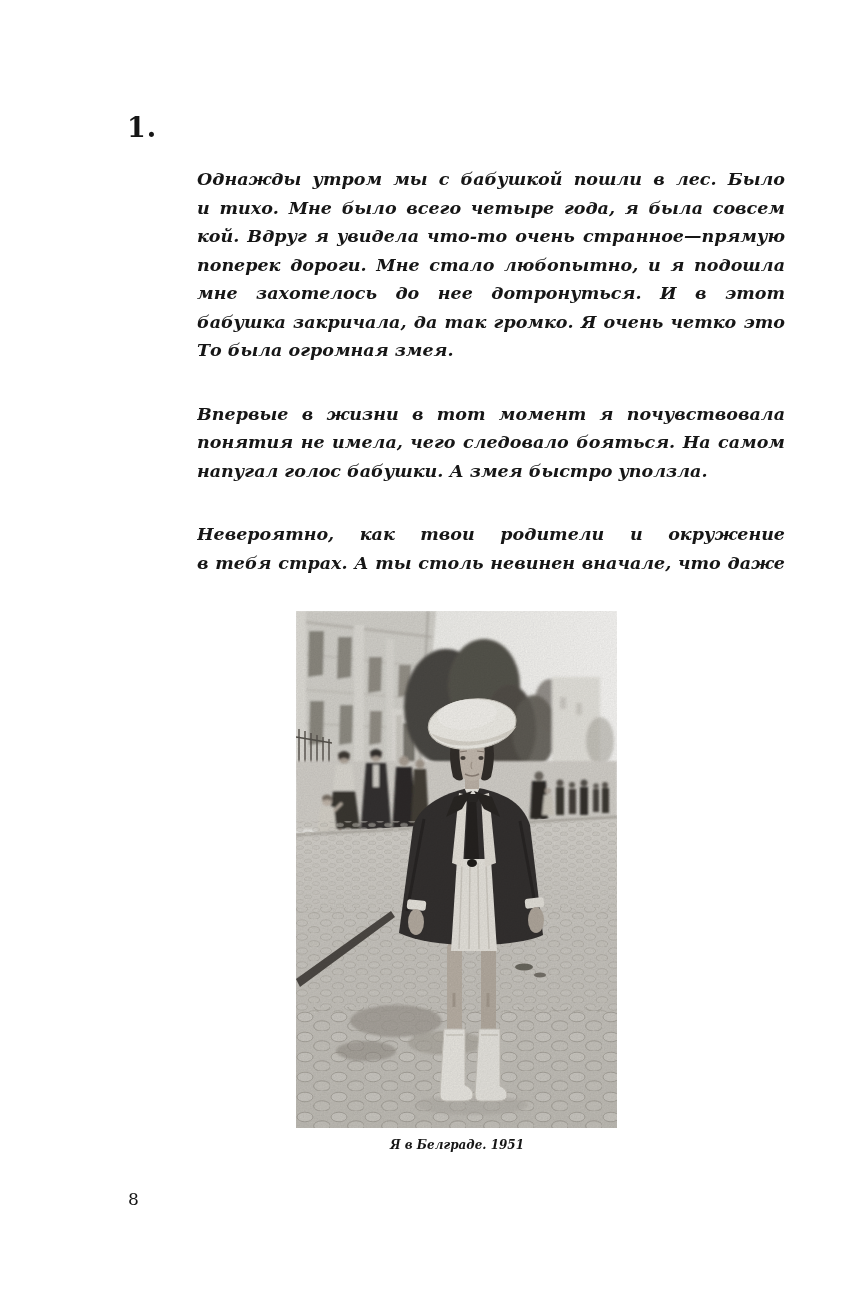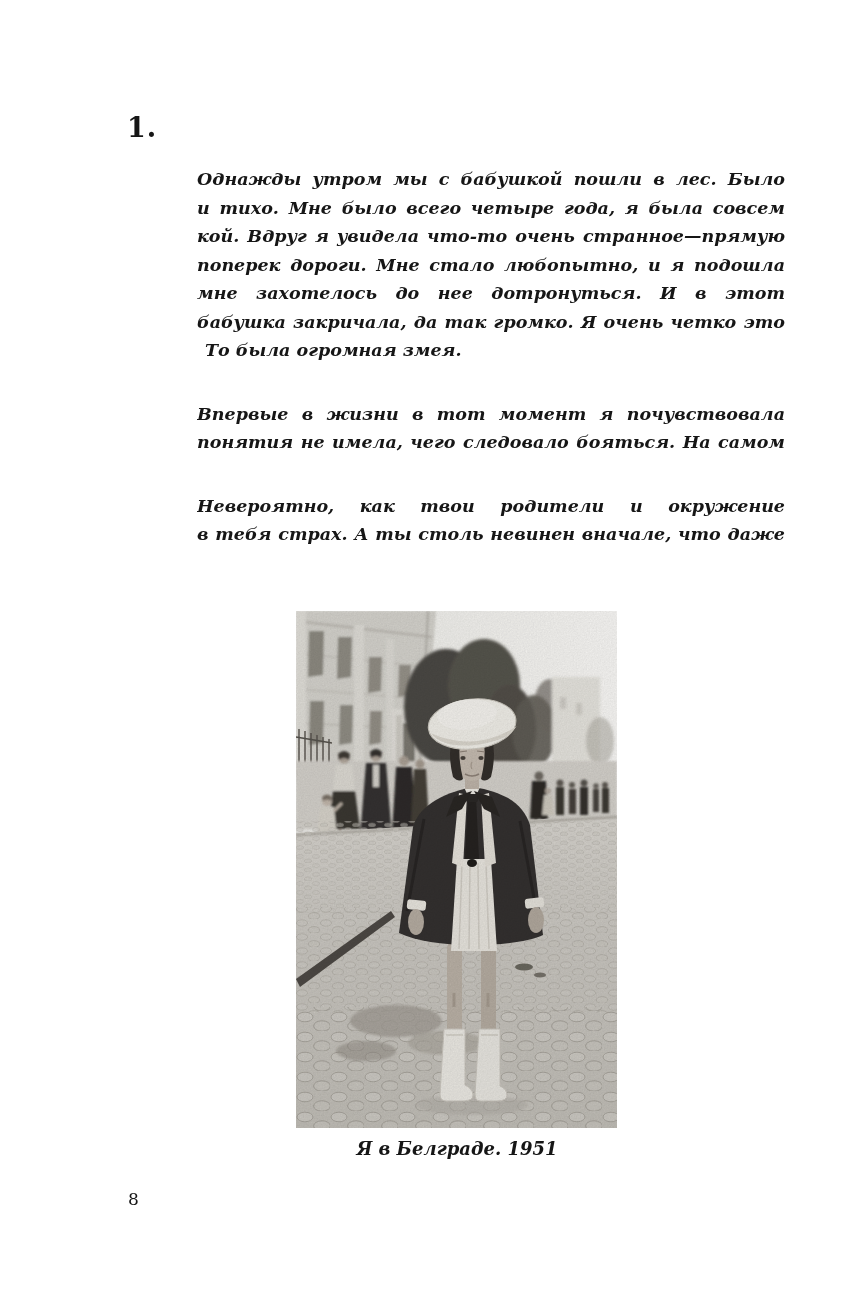--- a/index.html
+++ b/index.html
@@ -33,36 +33,36 @@
     font-size: 17.5px;
     font-weight: 700;
     font-style: italic;
     line-height: 28.5px;
     text-align: justify;
     text-align-last: justify;
     white-space: normal;
     overflow: hidden;
     height: 28.5px;
   }
-  .para .line.last { text-align-last: left; margin-left: 8px; }
+  .para .line.last { text-align-last: left; }
   .photo-figure {
     position: absolute;
     left: 296px;
     top: 611px;
     width: 321px;
     height: 517px;
   }
   .photo-figure svg { display: block; width: 321px; height: 517px; }
   .photo-caption {
     position: absolute;
     left: 296px;
     top: 1138px;
     width: 322px;
     text-align: center;
-    font-size: 18px;
+    font-size: 12px;
     font-weight: 700;
     font-style: italic;
   }
   .page-number {
     position: absolute;
     left: 128px;
     top: 1189px;
     font-size: 17px;
     font-weight: 400;
     font-style: normal;
@@ -81,20 +81,21 @@
         <div class="line">и тихо. Мне было всего четыре года, я была совсем малень-</div>
         <div class="line">кой. Вдруг я увидела что-то очень странное—прямую линию</div>
         <div class="line">поперек дороги. Мне стало любопытно, и я подошла поближе,</div>
         <div class="line">мне захотелось до нее дотронуться. И в этот момент моя</div>
         <div class="line">бабушка закричала, да так громко. Я очень четко это помню.</div>
         <div class="line last">То была огромная змея.</div>
       </div>
     <div class="para">
         <div class="line">Впервые в жизни в тот момент я почувствовала страх, но</div>
         <div class="line">понятия не имела, чего следовало бояться. На самом деле меня</div>
+        <div class="line last">напугал голос бабушки. А змея быстро уползла.</div>
       </div>
     <div class="para">
         <div class="line">Невероятно, как твои родители и окружение встраивают</div>
         <div class="line">в тебя страх. А ты столь невинен вначале, что даже не по-</div>
       </div>
   </div>
 
   <div class="photo-figure">
     <svg viewBox="0 0 321 517" xmlns="http://www.w3.org/2000/svg">
       <defs>

